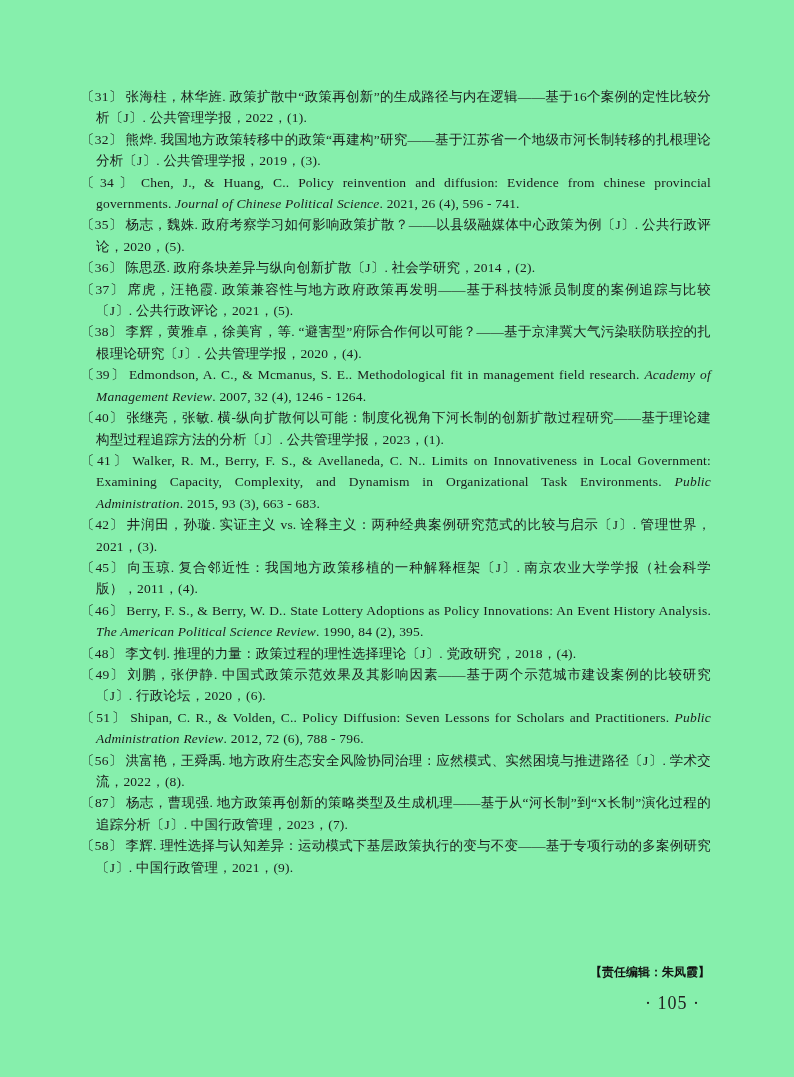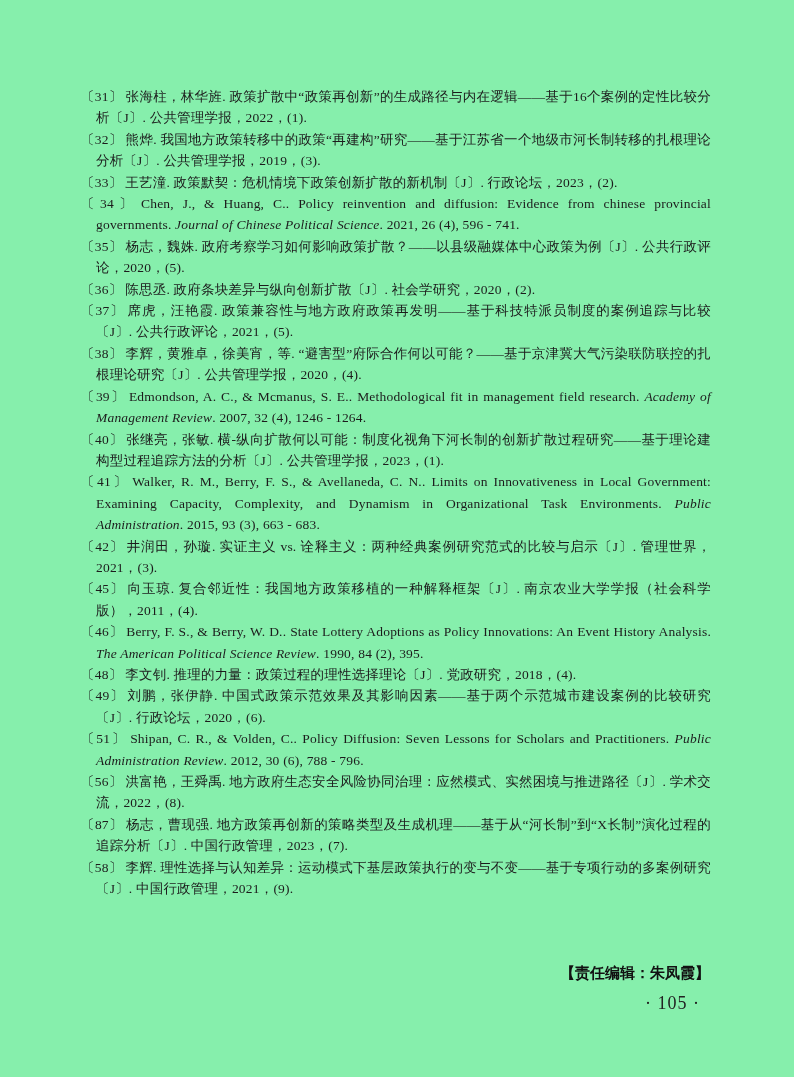--- a/index.html
+++ b/index.html
@@ -36,53 +36,52 @@
   }
   .ref .it {
     font-style: italic;
   }
   .editor {
     position: absolute;
     right: 84px;
     top: 964px;
     font-family: "Liberation Sans", "DejaVu Sans", sans-serif;
     font-weight: bold;
-    font-size: 15px;
+    font-size: 12px;
     color: #111;
   }
   .pagenum {
     position: absolute;
     right: 94px;
     top: 993px;
     font-size: 18px;
     color: #222;
     letter-spacing: 1px;
   }
 </style>
 </head>
 <body>
 
 <div class="page">
   <main class="refs" id="refs-list">
       <div class="ref"><span class="label">〔31〕</span><span>张海柱，林华旌. 政策扩散中“政策再创新”的生成路径与内在逻辑——基于16个案例的定性比较分析〔J〕. 公共管理学报，2022，(1).</span></div>
       <div class="ref"><span class="label">〔32〕</span><span>熊烨. 我国地方政策转移中的政策“再建构”研究——基于江苏省一个地级市河长制转移的扎根理论分析〔J〕. 公共管理学报，2019，(3).</span></div>
-      <div class="ref"><span class="label">〔33〕</span><span>王艺潼. 政策默契：危机情境下政策创新扩散的新机制〔J〕. 行政论坛，2023，(2).</span></div>
       <div class="ref"><span class="label">〔34〕</span><span>Chen, J., &amp; Huang, C.. Policy reinvention and diffusion: Evidence from chinese provincial governments. </span><span class="it">Journal of Chinese Political Science</span><span>. 2021, 26 (4), 596 - 741.</span></div>
       <div class="ref"><span class="label">〔35〕</span><span>杨志，魏姝. 政府考察学习如何影响政策扩散？——以县级融媒体中心政策为例〔J〕. 公共行政评论，2020，(5).</span></div>
-      <div class="ref"><span class="label">〔36〕</span><span>陈思丞. 政府条块差异与纵向创新扩散〔J〕. 社会学研究，2020，(2).</span></div>
+      <div class="ref"><span class="label">〔36〕</span><span>陈思丞. 政府条块差异与纵向创新扩散〔J〕. 社会学研究，2014，(2).</span></div>
       <div class="ref"><span class="label">〔37〕</span><span>席虎，汪艳霞. 政策兼容性与地方政府政策再发明——基于科技特派员制度的案例追踪与比较〔J〕. 公共行政评论，2021，(5).</span></div>
       <div class="ref"><span class="label">〔38〕</span><span>李辉，黄雅卓，徐美宵，等. “避害型”府际合作何以可能？——基于京津冀大气污染联防联控的扎根理论研究〔J〕. 公共管理学报，2020，(4).</span></div>
       <div class="ref"><span class="label">〔39〕</span><span>Edmondson, A. C., &amp; Mcmanus, S. E.. Methodological fit in management field research. </span><span class="it">Academy of Management Review</span><span>. 2007, 32 (4), 1246 - 1264.</span></div>
       <div class="ref"><span class="label">〔40〕</span><span>张继亮，张敏. 横-纵向扩散何以可能：制度化视角下河长制的创新扩散过程研究——基于理论建构型过程追踪方法的分析〔J〕. 公共管理学报，2023，(1).</span></div>
       <div class="ref"><span class="label">〔41〕</span><span>Walker, R. M., Berry, F. S., &amp; Avellaneda, C. N.. Limits on Innovativeness in Local Government: Examining Capacity, Complexity, and Dynamism in Organizational Task Environments. </span><span class="it">Public Administration</span><span>. 2015, 93 (3), 663 - 683.</span></div>
       <div class="ref"><span class="label">〔42〕</span><span>井润田，孙璇. 实证主义 vs. 诠释主义：两种经典案例研究范式的比较与启示〔J〕. 管理世界，2021，(3).</span></div>
       <div class="ref"><span class="label">〔45〕</span><span>向玉琼. 复合邻近性：我国地方政策移植的一种解释框架〔J〕. 南京农业大学学报（社会科学版），2011，(4).</span></div>
       <div class="ref"><span class="label">〔46〕</span><span>Berry, F. S., &amp; Berry, W. D.. State Lottery Adoptions as Policy Innovations: An Event History Analysis. </span><span class="it">The American Political Science Review</span><span>. 1990, 84 (2), 395.</span></div>
       <div class="ref"><span class="label">〔48〕</span><span>李文钊. 推理的力量：政策过程的理性选择理论〔J〕. 党政研究，2018，(4).</span></div>
       <div class="ref"><span class="label">〔49〕</span><span>刘鹏，张伊静. 中国式政策示范效果及其影响因素——基于两个示范城市建设案例的比较研究〔J〕. 行政论坛，2020，(6).</span></div>
-      <div class="ref"><span class="label">〔51〕</span><span>Shipan, C. R., &amp; Volden, C.. Policy Diffusion: Seven Lessons for Scholars and Practitioners. </span><span class="it">Public Administration Review</span><span>. 2012, 30 (6), 788 - 796.</span></div>
+      <div class="ref"><span class="label">〔51〕</span><span>Shipan, C. R., &amp; Volden, C.. Policy Diffusion: Seven Lessons for Scholars and Practitioners. </span><span class="it">Public Administration Review</span><span>. 2012, 72 (6), 788 - 796.</span></div>
       <div class="ref"><span class="label">〔56〕</span><span>洪富艳，王舜禹. 地方政府生态安全风险协同治理：应然模式、实然困境与推进路径〔J〕. 学术交流，2022，(8).</span></div>
       <div class="ref"><span class="label">〔87〕</span><span>杨志，曹现强. 地方政策再创新的策略类型及生成机理——基于从“河长制”到“X长制”演化过程的追踪分析〔J〕. 中国行政管理，2023，(7).</span></div>
       <div class="ref"><span class="label">〔58〕</span><span>李辉. 理性选择与认知差异：运动模式下基层政策执行的变与不变——基于专项行动的多案例研究〔J〕. 中国行政管理，2021，(9).</span></div>
     </main>
   <div class="editor">【责任编辑：朱凤霞】</div>
   <div class="pagenum">· 105 ·</div>
 </div>
 
 </body></html>

